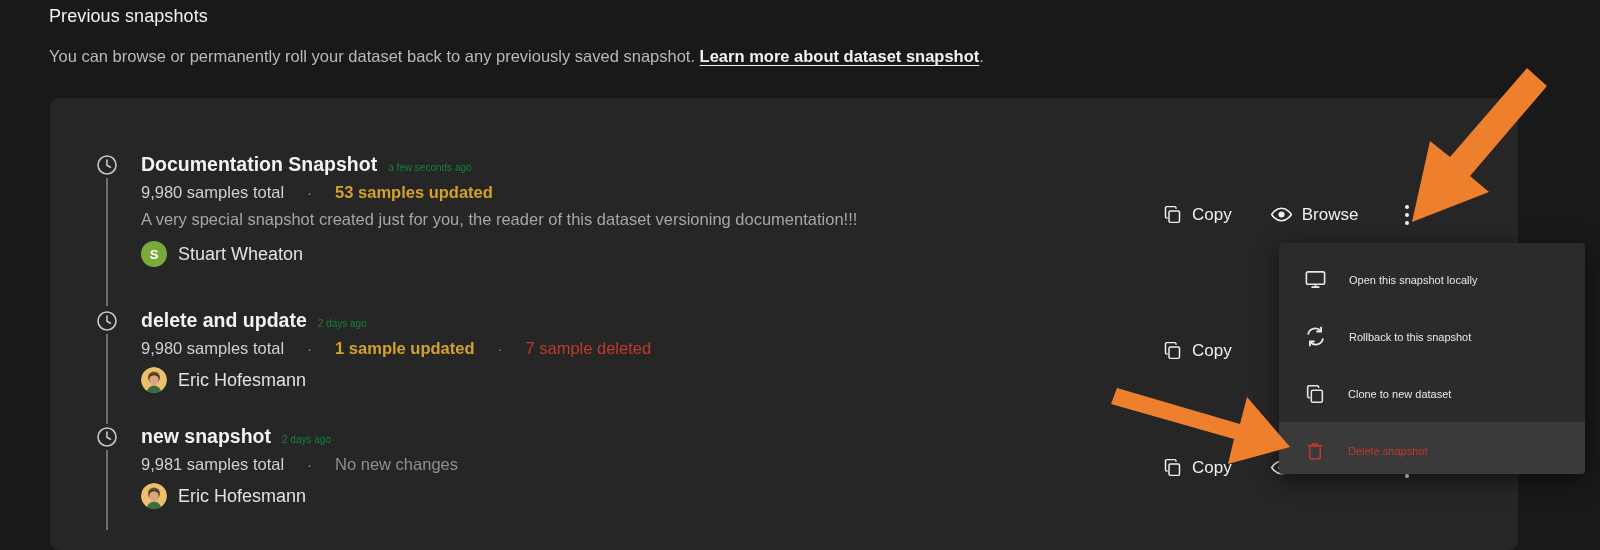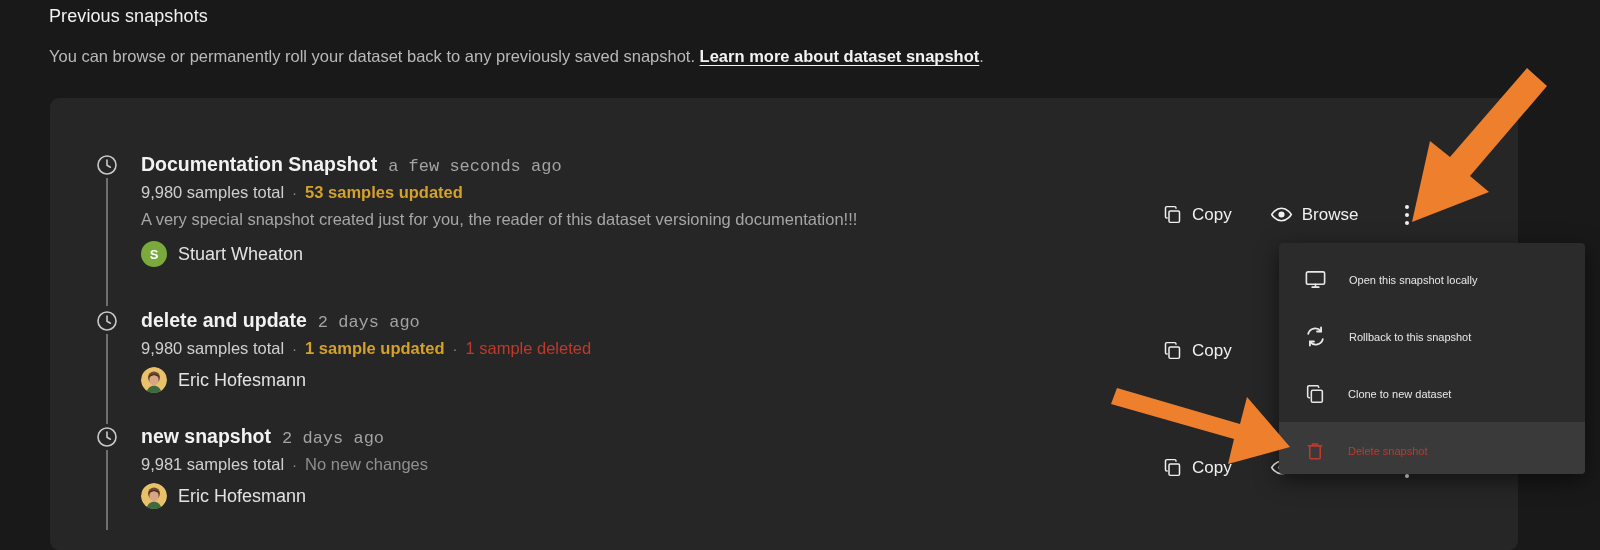--- a/index.html
+++ b/index.html
@@ -40,24 +40,24 @@
   .clock-icon {
     position: absolute; width: 24px; height: 24px; color: #c9c9c9;
   }
 
   
   .snap { position: absolute; left: 141px; }
   .snap-title-row { display: flex; align-items: baseline; gap: 11px; }
   .snap-name {
     font-size: 19.5px; font-weight: bold; color: #f2f2f2; white-space: nowrap;
   }
-  .snap-age { font-size: 17px; color: #a3a3a3; white-space: nowrap; font-family: Liberation Mono, monospace; }
+  .snap-age { font-size: 10px; color: #15803d; white-space: nowrap; }
   .snap-stats {
     margin-top: 7px; font-size: 16.5px; color: #cfcfcf;
-    display: flex; align-items: baseline; gap: 8px; white-space: nowrap;
+    display: flex; align-items: baseline; gap: 23px; white-space: nowrap;
   }
   .dotsep { color: #8a8a8a; font-size: 15px; }
   .st-updated { color: #d4a12a; font-weight: bold; }
   .st-deleted { color: #c0392b; }
   .st-none { color: #8f8f8f; }
   .snap-desc {
     margin-top: 8px; font-size: 16.5px; color: #a6a6a6; white-space: nowrap;
   }
   .snap-author {
     margin-top: 12px; display: flex; align-items: center; gap: 11px;
@@ -179,21 +179,21 @@
   <div class="snap" style="top:309px;">
     <div class="snap-title-row">
       <span class="snap-name">delete and update</span>
       <span class="snap-age">2 days ago</span>
     </div>
     <div class="snap-stats">
       <span>9,980 samples total</span>
       <span class="dotsep">·</span>
       <span class="st-updated">1 sample updated</span>
       <span class="dotsep">·</span>
-      <span class="st-deleted">1 sample deleted</span>
+      <span class="st-deleted">7 sample deleted</span>
     </div>
     <div class="snap-author" style="margin-top:9px;">
       <span class="avatar">
         <svg width="26" height="26" viewBox="0 0 26 26">
           <circle cx="13" cy="13" r="13" fill="#e8c16a"></circle>
           <circle cx="13" cy="10.5" r="6" fill="#6b4a32"></circle>
           <ellipse cx="13" cy="13" rx="4.6" ry="5.2" fill="#d8a684"></ellipse>
           <path d="M7.5 9.5c1.5-3.5 9.5-3.5 11 0-1.5 1-3 -1.2-5.5-1.2S9 10.5 7.5 9.5z" fill="#4a3020"></path>
           <path d="M5.5 26c.8-5 4-7.2 7.5-7.2S19.7 21 20.5 26z" fill="#3d6b3f"></path>
         </svg>

